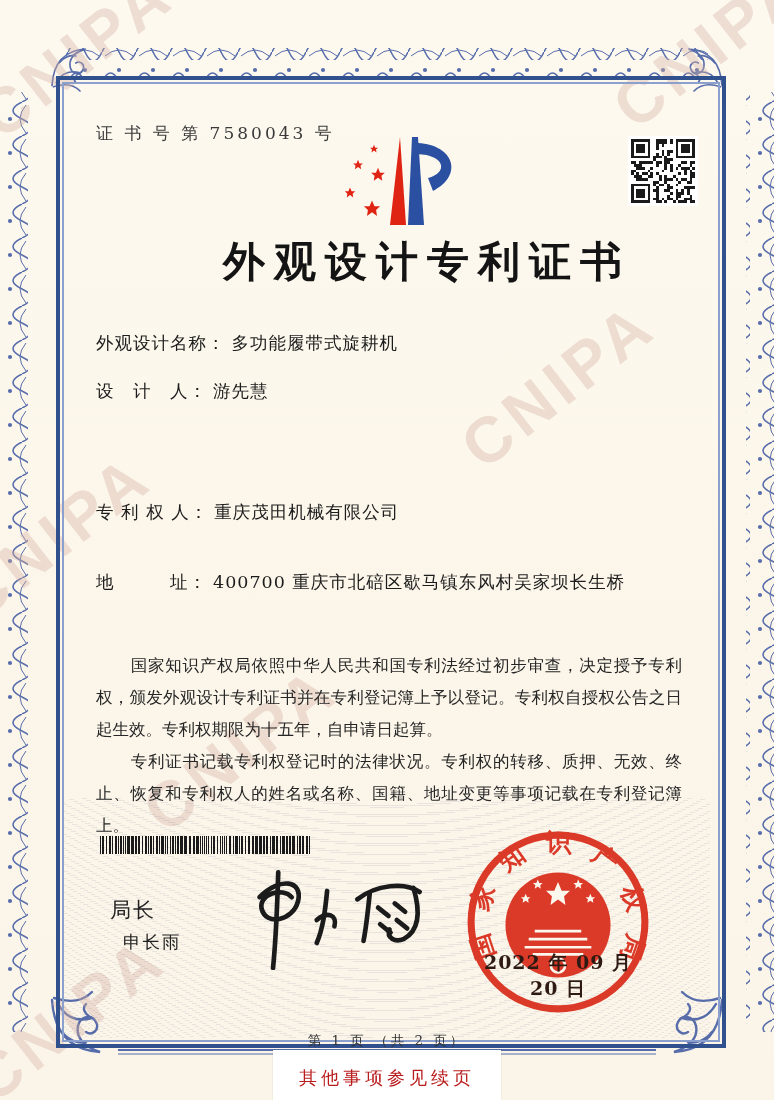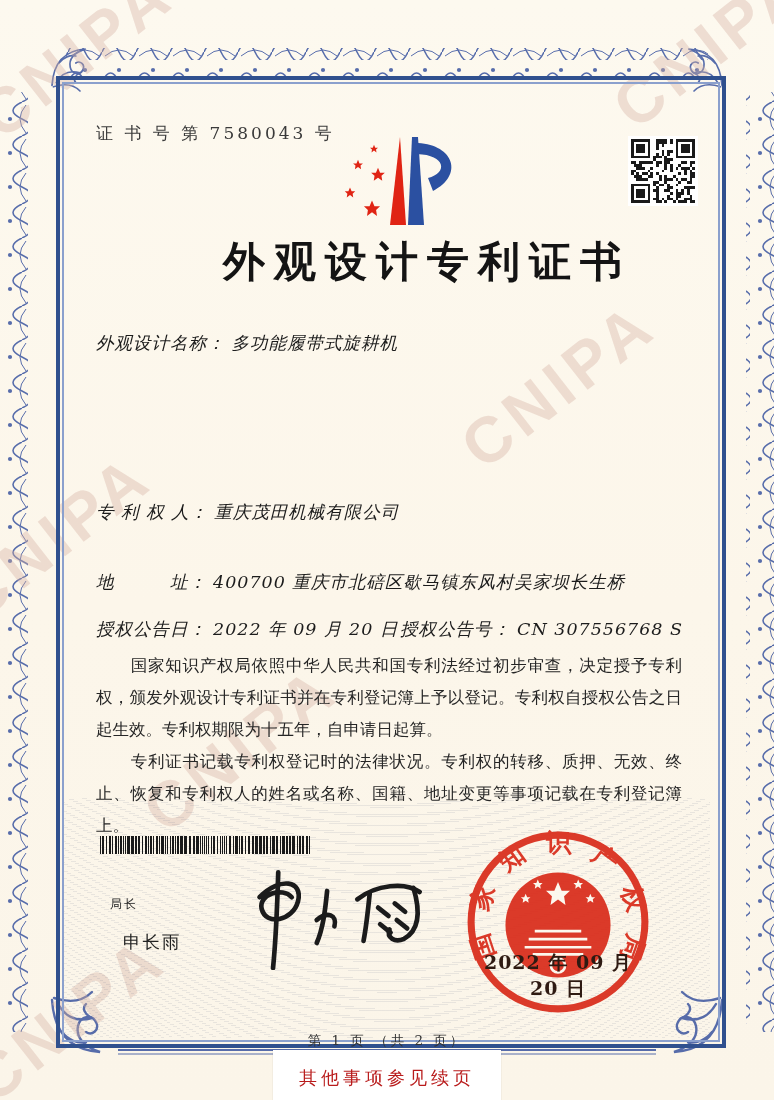--- a/index.html
+++ b/index.html
@@ -16,26 +16,26 @@
   }
   .frame{position:absolute;left:56px;top:76px;width:662px;height:964px;border:4px solid #30508e;}
   .frame-inner{position:absolute;inset:2px;border:2px solid #8ba0cd;}
   .waves{
     position:absolute;left:64px;top:798px;width:646px;height:240px;
     background:repeating-radial-gradient(140% 120% at 50% 175%,rgba(95,105,135,0.12) 0 1.2px,transparent 1.2px 7px);
   }
   .cert-no{position:absolute;left:96px;top:122px;font-size:17px;letter-spacing:3px;color:#3a3a3a;}
   .title{position:absolute;left:0;top:234px;width:774px;text-align:center;
     font-size:42px;font-weight:bold;letter-spacing:9px;color:#141414;margin-left:40px;}
-  .field{position:absolute;left:96px;width:590px;font-size:17.5px;color:#1c1c1c;letter-spacing:1px;white-space:nowrap;font-style:italic;}
+  .field{position:absolute;left:96px;width:590px;font-size:17.5px;color:#1c1c1c;letter-spacing:1px;white-space:nowrap;}
   .field .fvalue{margin-left:6px;}
   .grant-no{position:absolute;left:304px;top:0;}
   .paras{position:absolute;left:96px;top:650px;width:586px;font-size:16.5px;line-height:32px;color:#262626;text-align:justify;}
   .paras p{margin:0;text-indent:2.1em;}
-  .issuer-title{position:absolute;left:110px;top:896px;font-size:12px;letter-spacing:2px;}
+  .issuer-title{position:absolute;left:110px;top:896px;font-size:21px;letter-spacing:2px;}
   .issuer-name{position:absolute;left:110px;top:930px;font-size:17.5px;letter-spacing:2px;margin-left:13px;}
   .seal-wrap{position:absolute;left:462px;top:826px;width:192px;height:192px;}
   .seal-date{position:absolute;left:468px;top:950px;width:180px;text-align:center;
     font-size:19px;letter-spacing:1px;color:#2e1a12;font-weight:bold;}
   .footer{position:absolute;left:0;top:1016px;width:774px;text-align:center;font-size:13.5px;letter-spacing:3px;color:#333;margin-top:16px;}
   .note{position:absolute;left:50%;top:1050px;transform:translateX(-50%);
     background:#ffffff;padding:16px 26px;font-size:18px;letter-spacing:4px;color:#b91c1c;box-shadow:0 0 0 1px rgba(0,0,0,0.03);}
   svg{display:block;}
 </style>
 </head>
@@ -360,31 +360,28 @@
       <rect x="20" y="23" width="1" height="1" fill="#1a1a1a"></rect>
       <rect x="22" y="23" width="1" height="1" fill="#1a1a1a"></rect>
       <rect x="23" y="23" width="1" height="1" fill="#1a1a1a"></rect>
     </svg>
 
   <div class="title">外观设计专利证书</div>
 
   <div class="field" style="top:331px">
     <span>外观设计名称：</span><span class="fvalue">多功能履带式旋耕机</span>
   </div>
+  <div class="field" style="top:379px">
+    <span>设　计　人：</span><span class="fvalue">游先慧</span>
+  </div>
   <div class="field" style="top:500px">
     <span>专 利 权 人：</span><span class="fvalue">重庆茂田机械有限公司</span>
   </div>
   <div class="field" style="top:570px">
     <span>地　　　址：</span><span class="fvalue">400700  重庆市北碚区歇马镇东风村吴家坝长生桥</span>
-  </div>
-  <div class="field" style="top:617px">
-    <span>授权公告日：</span><span class="fvalue">2022 年 09 月 20 日</span>
-    <span class="grant-no">
-      <span>授权公告号：</span><span class="fvalue">CN 307556768 S</span>
-    </span>
   </div>
 
   <div class="paras">
     <p>国家知识产权局依照中华人民共和国专利法经过初步审查，决定授予专利权，颁发外观设计专利证书并在专利登记簿上予以登记。专利权自授权公告之日起生效。专利权期限为十五年，自申请日起算。</p>
     <p>专利证书记载专利权登记时的法律状况。专利权的转移、质押、无效、终止、恢复和专利权人的姓名或名称、国籍、地址变更等事项记载在专利登记簿上。</p>
   </div>
 
   <svg id="barcode" width="212" height="18" viewBox="0 0 212 18" style="position:absolute;left:100px;top:836px;">
       <rect x="0" y="0" width="1" height="18" fill="#1a1a1a"></rect>
       <rect x="2" y="0" width="2" height="18" fill="#1a1a1a"></rect>

